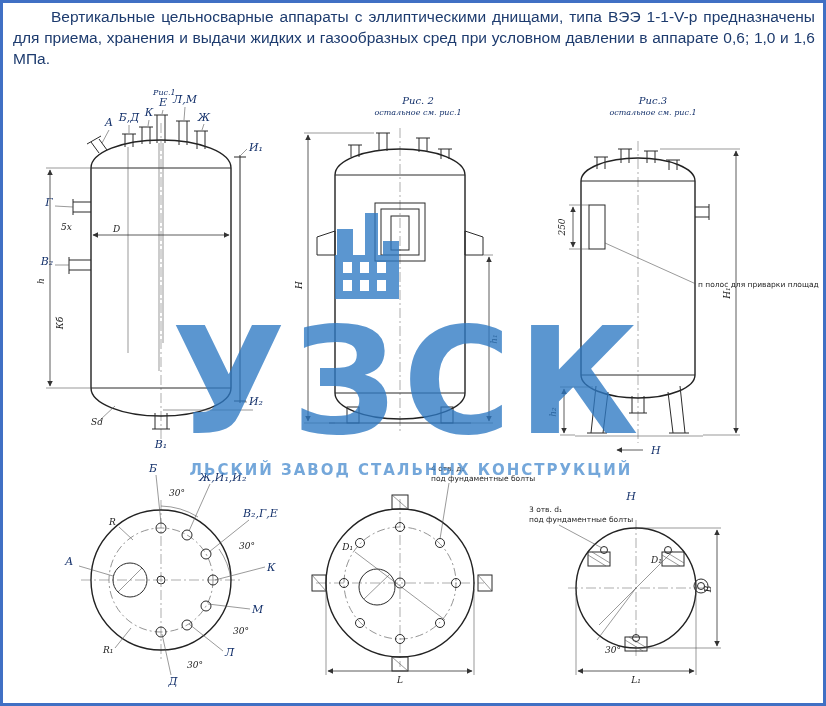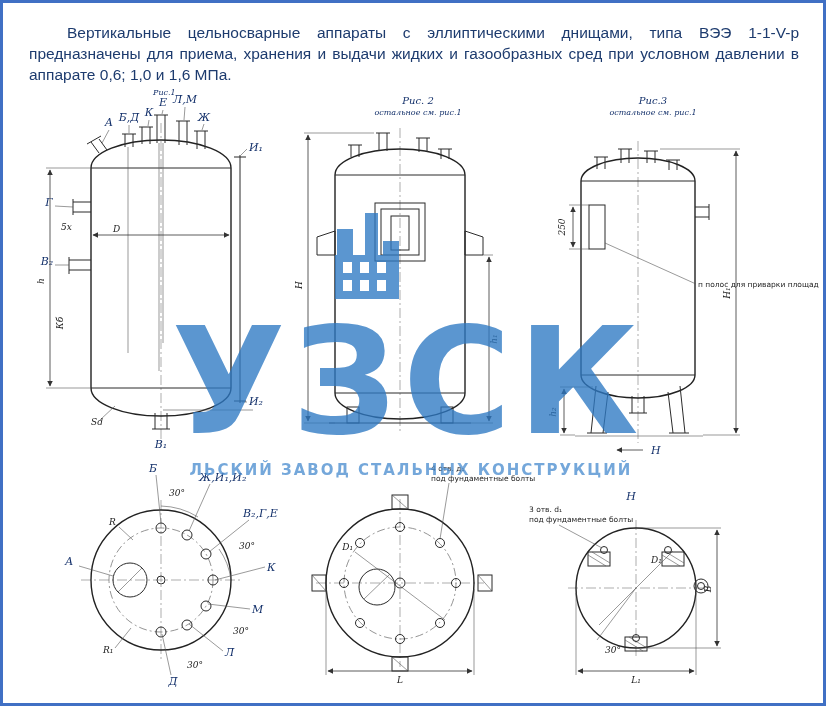--- a/index.html
+++ b/index.html
@@ -1,19 +1,19 @@
 <!DOCTYPE html>
 <html><head>
 <meta charset="utf-8">
 <style>
   html,body{margin:0;padding:0;background:#fff}
   .page{position:relative;width:826px;height:706px;background:#fff;
         border:3px solid #4070c4;box-sizing:border-box;overflow:hidden;
         font-family:"Liberation Sans",sans-serif}
-  .intro{position:absolute;top:4px;left:10px;right:8px;margin:16px;
+  .intro{position:absolute;top:4px;left:10px;right:8px;margin:0;
          font-size:15.5px;line-height:1.34;color:#1d3b6e;
          text-align:justify;text-indent:38px}
   .canvas{position:absolute;left:0;top:0}
   
   .ln  {stroke:#2b2b2b;stroke-width:1;fill:none}
   .ln2 {stroke:#222;stroke-width:1.4;fill:none}
   .thin{stroke:#555;stroke-width:.6;fill:none}
   .cl  {stroke:#8a8a8a;stroke-width:.7;fill:none;stroke-dasharray:10 3 2 3}
   .cld {stroke:#666;stroke-width:.7;fill:none;stroke-dasharray:8 3 2 3}
   .dim {stroke:#333;stroke-width:.8;fill:none}

